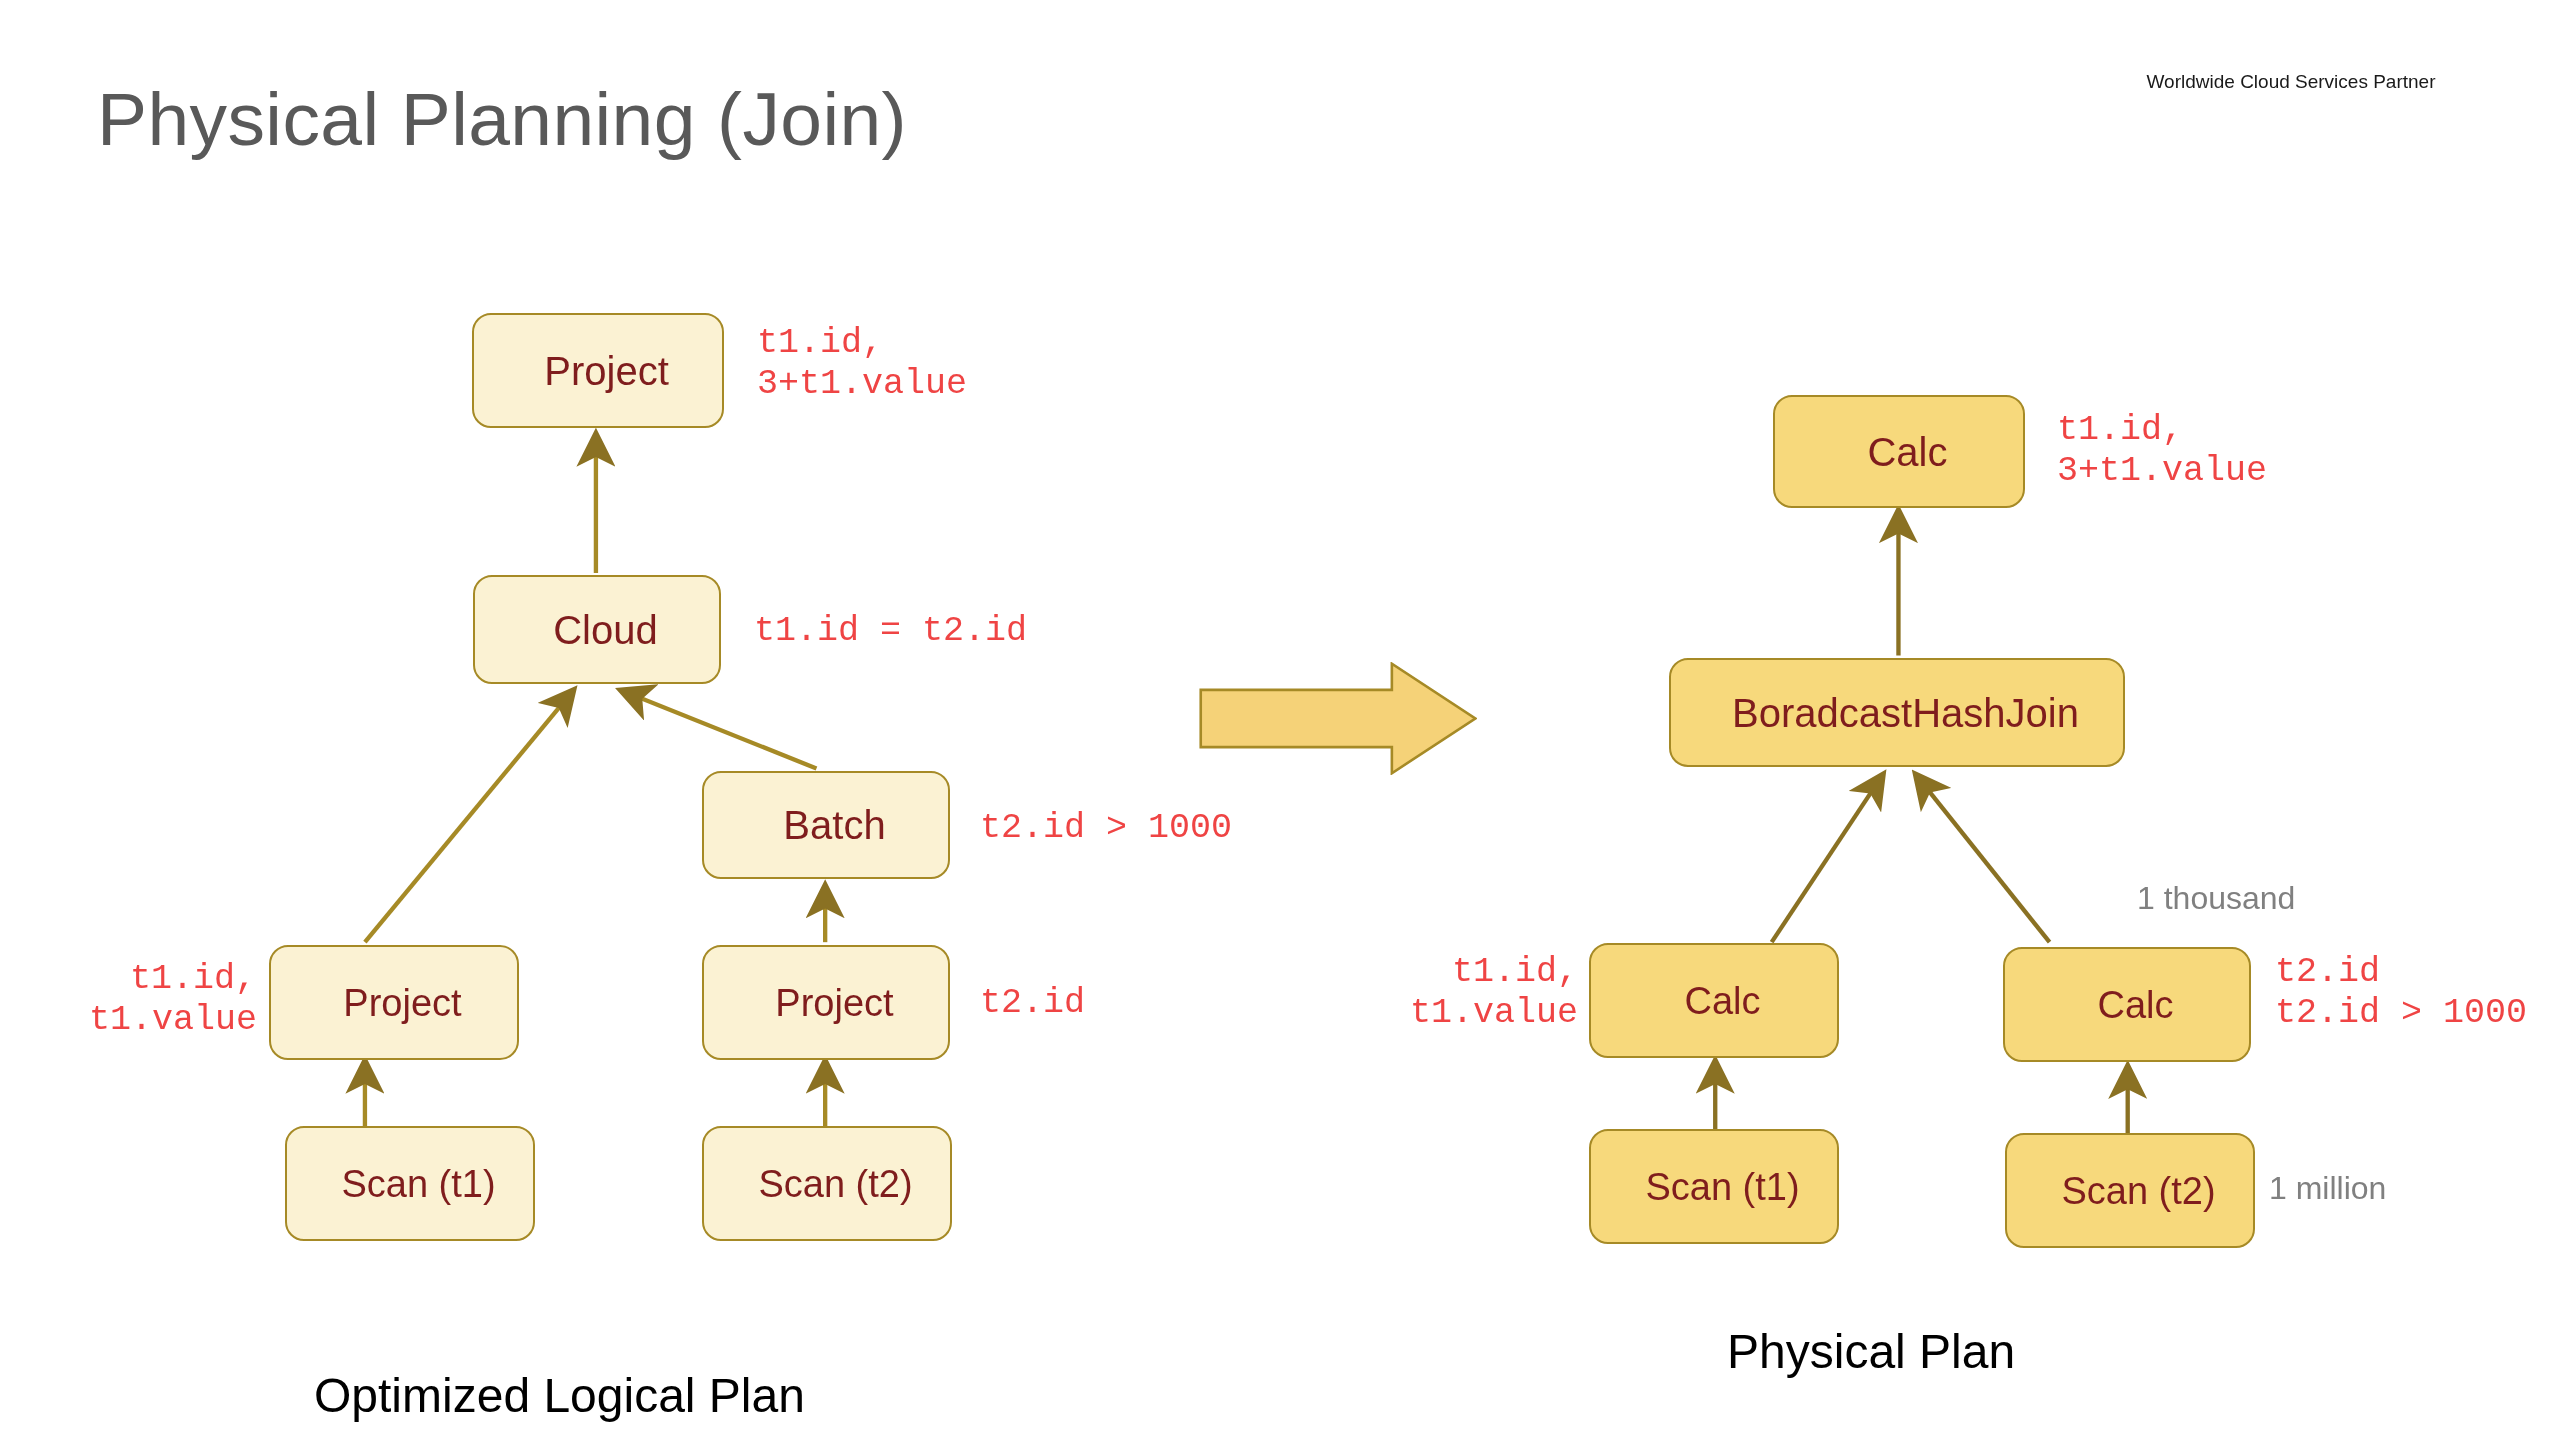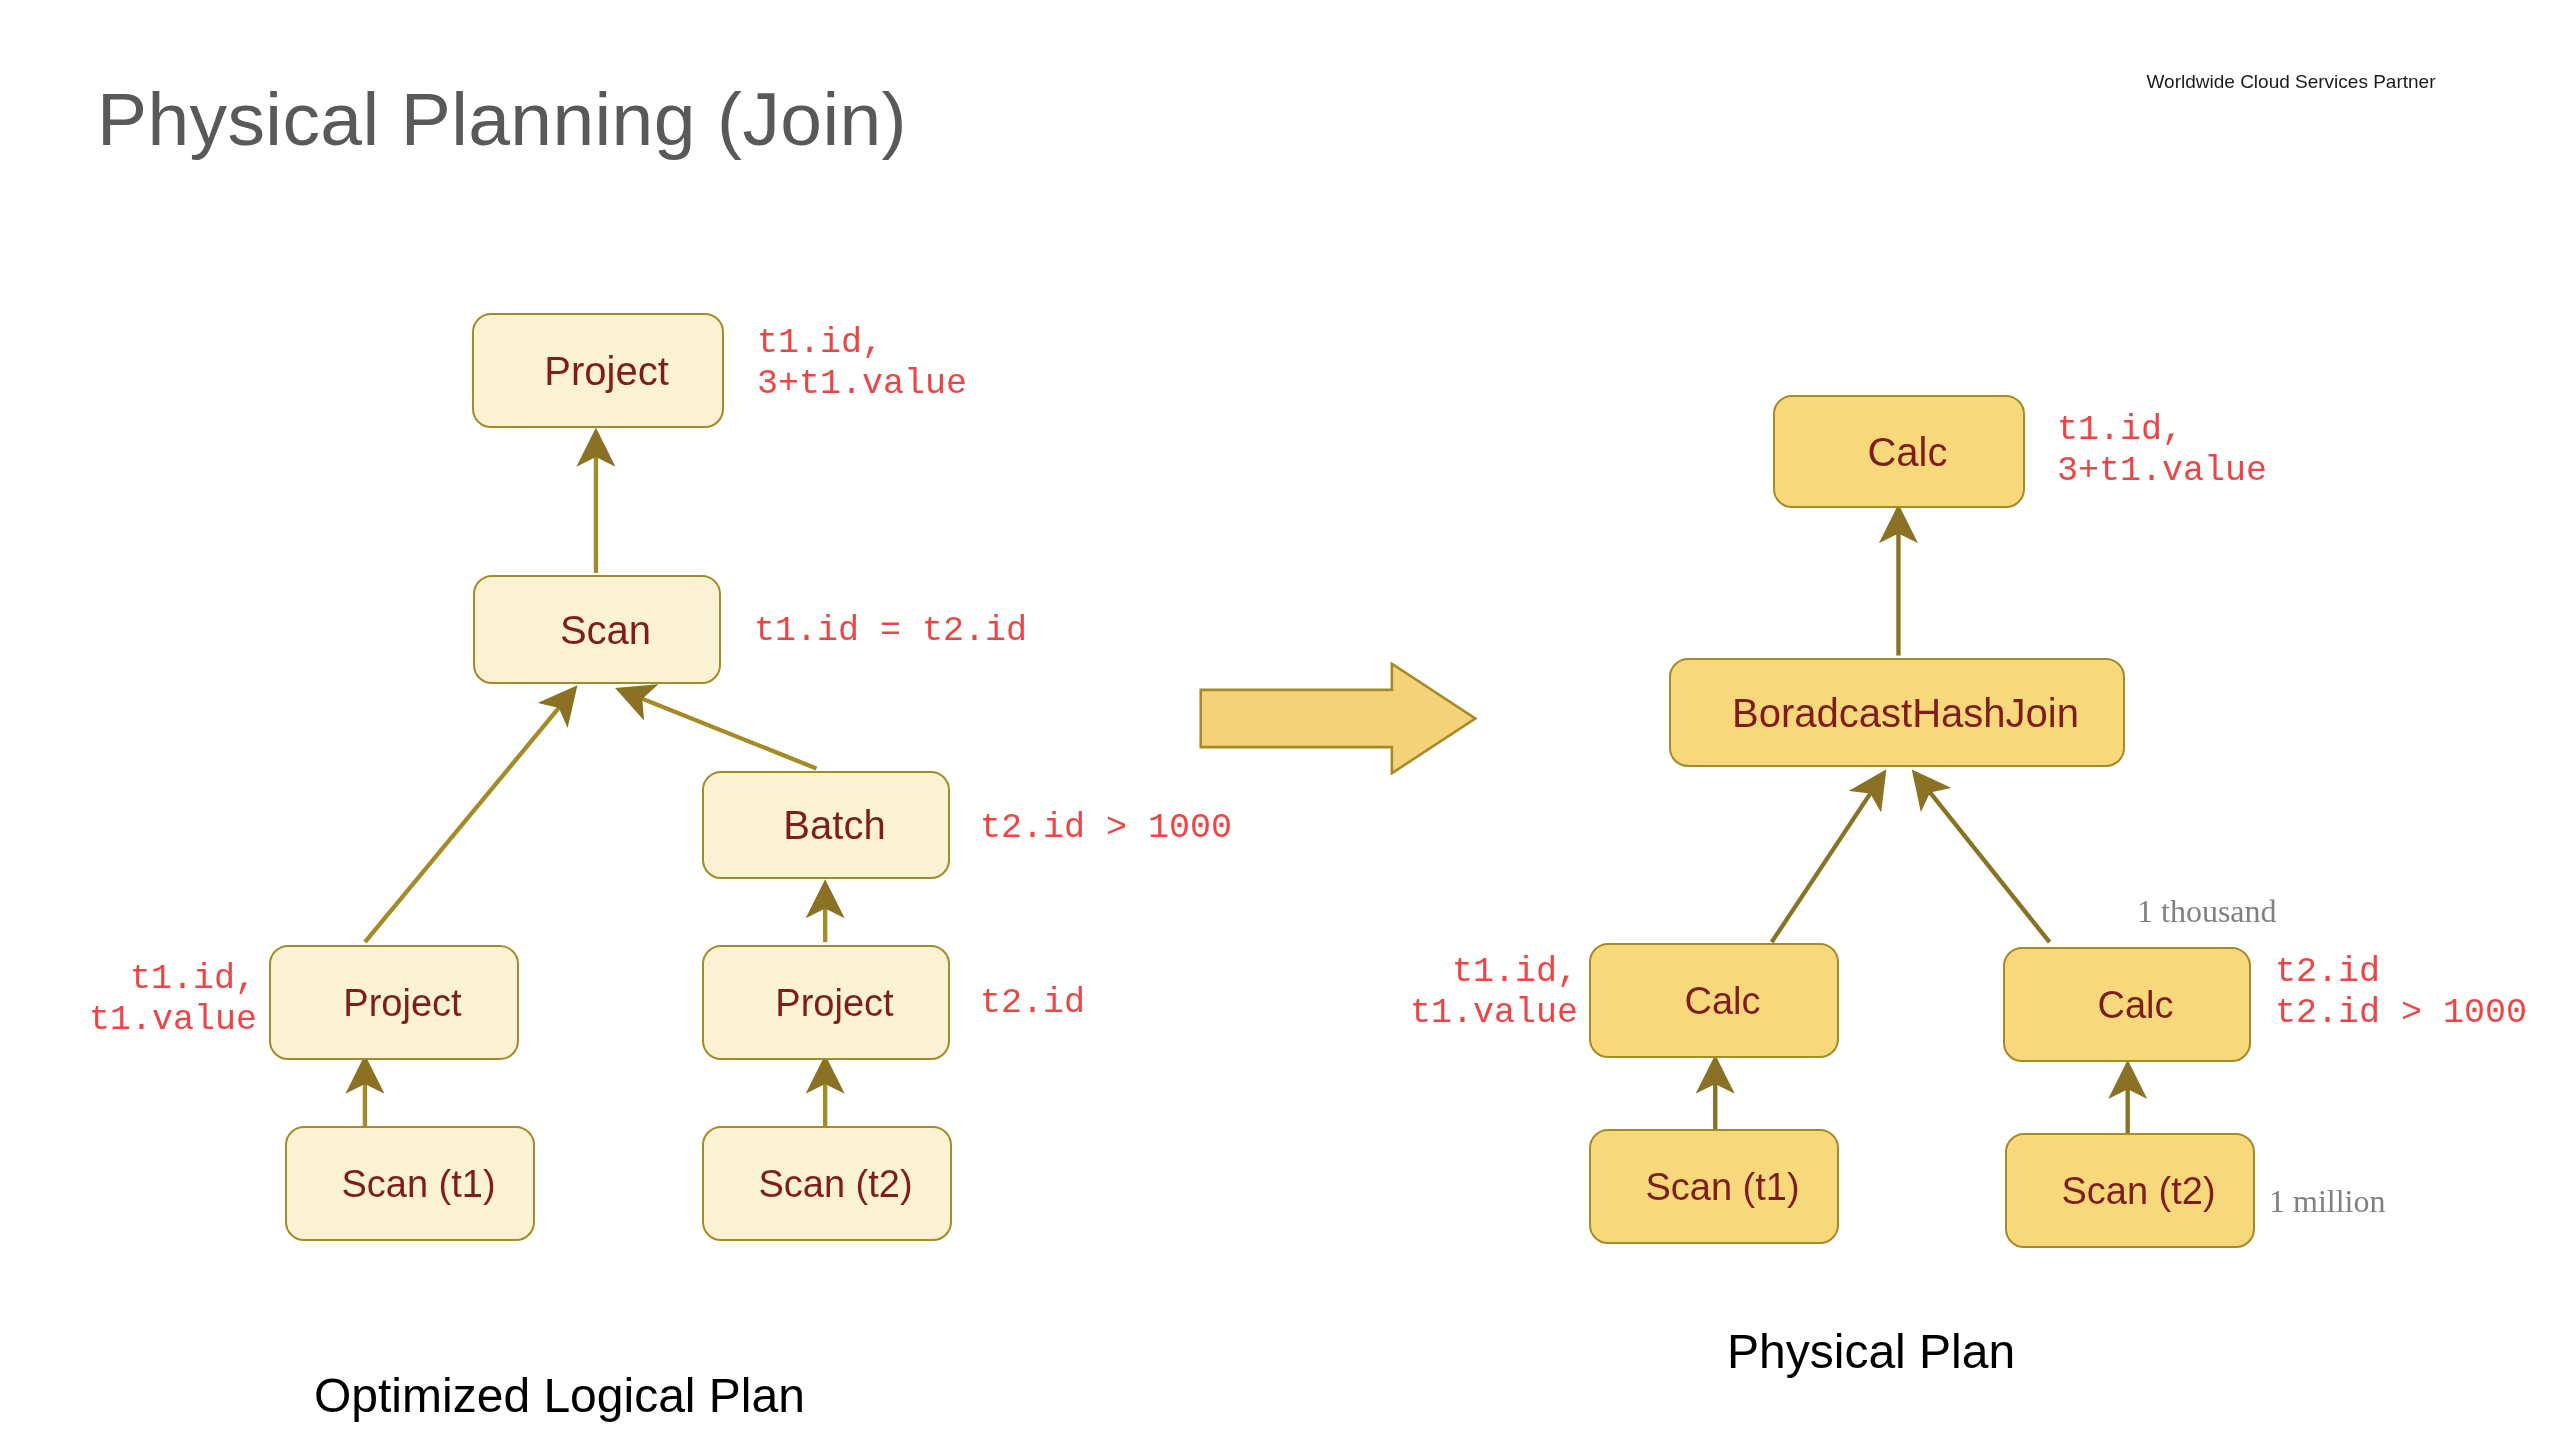--- a/index.html
+++ b/index.html
@@ -102,25 +102,24 @@
     font-family: "Liberation Mono", monospace;
     font-size: 35px;
     color: #ef4444;
     line-height: 1.16;
     white-space: pre;
   }
   .annot.right-align { text-align: right; }
 
   .stat {
     position: absolute;
-    font-family: Liberation Serif, serif;
+    font-family: Liberation Sans, sans-serif;
     font-size: 32px;
     color: #808080;
     white-space: nowrap;
-    margin-top: 13px;
   }
 
   
   .plan-caption {
     position: absolute;
     font-family: "Liberation Sans", sans-serif;
     font-size: 48px;
     color: #000000;
     white-space: nowrap;
   }
@@ -172,21 +171,21 @@
   <svg width="278" height="113" viewBox="0 0 320 130">
     <path d="M2 32 L222 32 L222 2 L318 65 L222 128 L222 98 L2 98 Z" fill="#F5D278" stroke="#A68A26" stroke-width="3"></path>
   </svg>
 </div>
 
 <div class="node logical" style="left:472px; top:313px; width:252px; height:115px; font-size:40px;">
   <span>Project</span>
 </div>
 
 <div class="node logical" style="left:473px; top:575px; width:248px; height:109px; font-size:40px;">
-  <span>Scan</span>
+  <span>Cloud</span>
 </div>
 
 <div class="node logical" style="left:702px; top:771px; width:248px; height:108px; font-size:40px;">
   <span>Batch</span>
 </div>
 
 <div class="node logical" style="left:269px; top:945px; width:250px; height:115px; font-size:38px;">
   <span>Project</span>
 </div>
 

